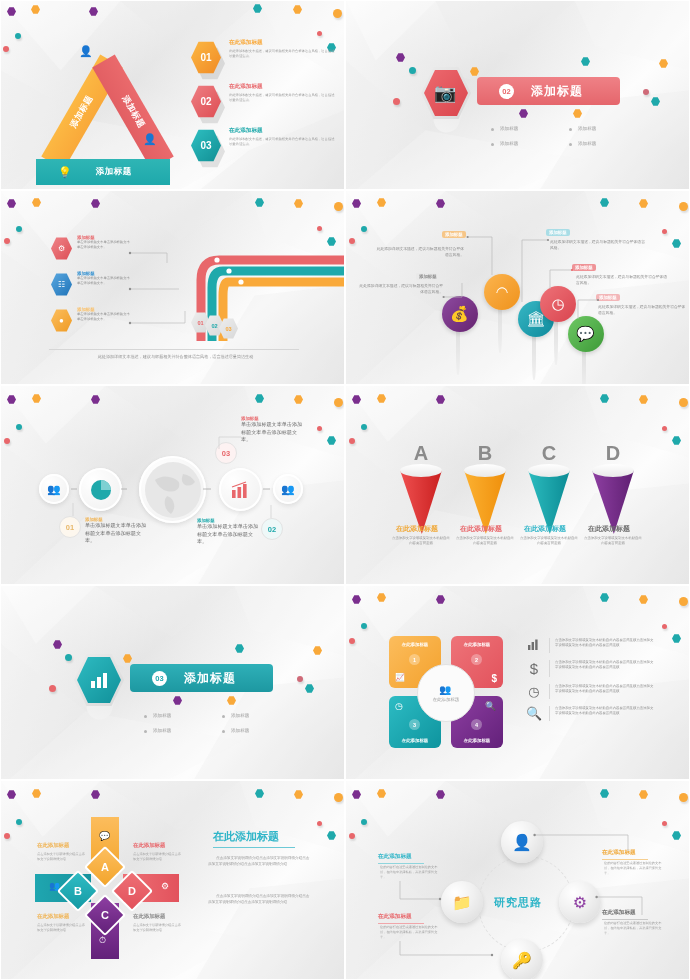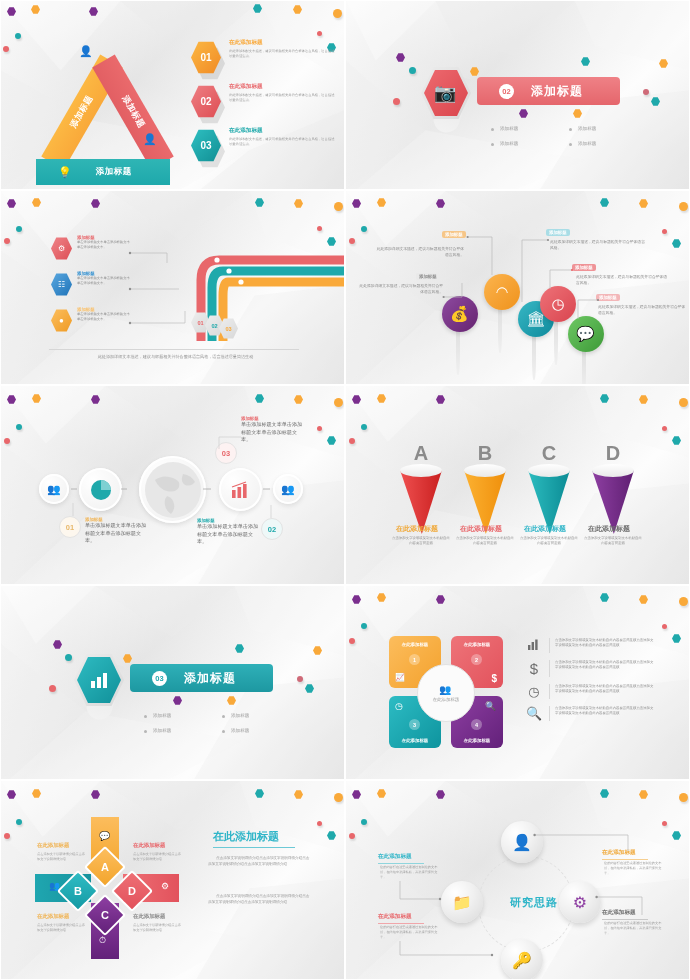--- a/index.html
+++ b/index.html
@@ -743,21 +743,21 @@
     <span class="hex" style="left:90px;top:9px;background:#7b2f8e"></span>
     <span class="hex" style="left:254px;top:8px;background:#1fa9ab"></span>
     <span class="hex" style="left:293px;top:9px;background:#f9a93a"></span>
     <span class="dot" style="left:333px;top:12px;width:9px;height:9px;background:#f9a93a"></span>
     <span class="dot" style="left:15px;top:38px;width:6px;height:6px;background:#1fa9ab"></span>
     <span class="dot" style="left:3px;top:52px;width:6px;height:6px;background:#e8676b"></span>
     <span class="dot" style="left:316px;top:40px;width:5px;height:5px;background:#e8676b"></span>
     <span class="hex" style="left:326px;top:50px;background:#1fa9ab"></span>
 
     <div class="dashring" style="left:132px;top:75px;width:96px;height:96px"></div>
-    <div class="ctitle" style="left:164px;top:114px">研究思路</div>
+    <div class="ctitle" style="left:148px;top:114px">研究思路</div>
 
     <div class="sph" style="left:155px;top:40px">
         <span style="color:#f0b455">👤</span>
       </div>
     <div class="sph" style="left:95px;top:100px">
         <span style="color:#2fb5c8">📁</span>
       </div>
     <div class="sph" style="left:213px;top:100px">
         <span style="color:#8e3fa2">⚙</span>
       </div>

